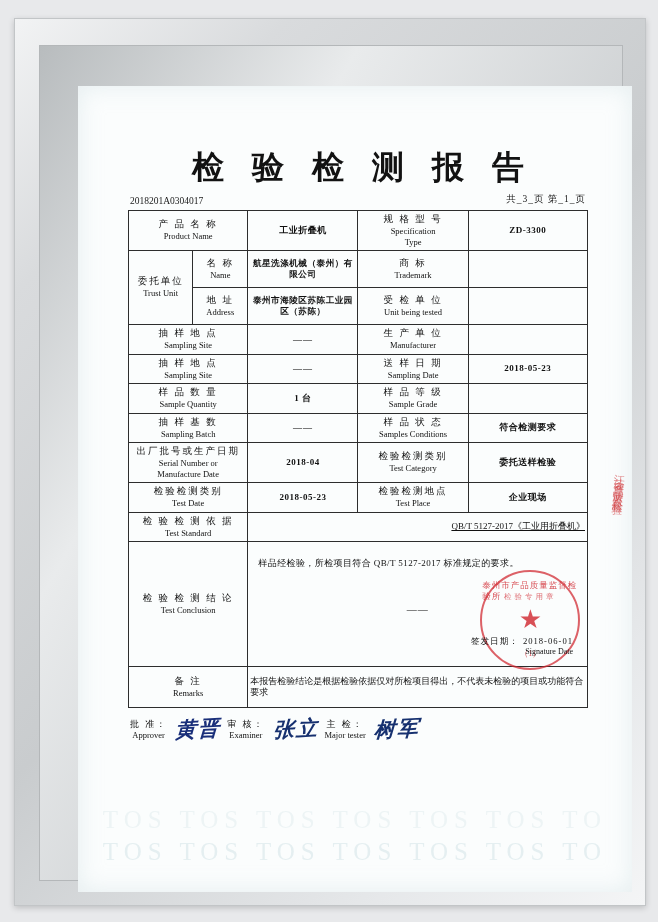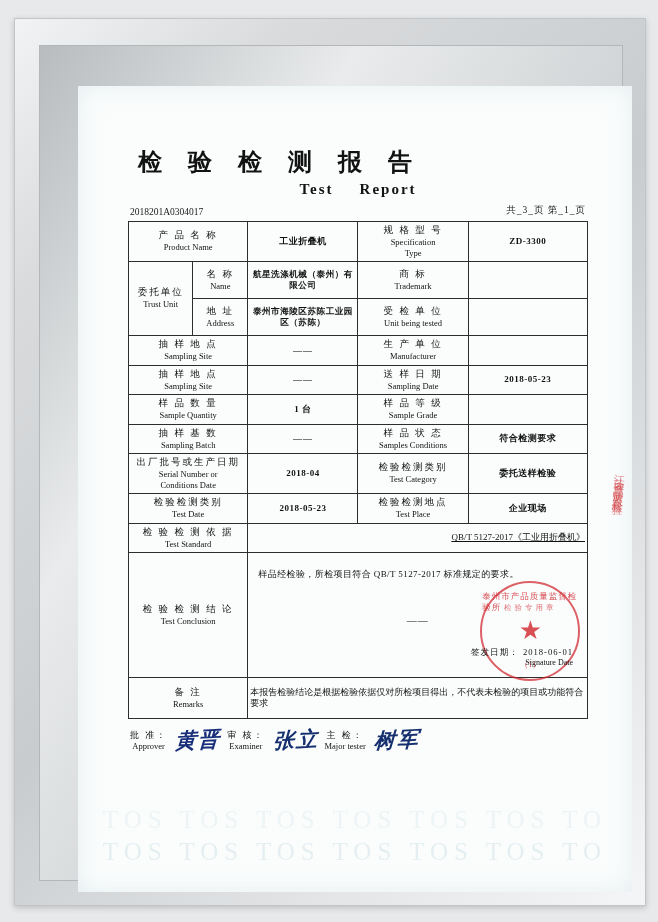--- a/index.html
+++ b/index.html
@@ -64,24 +64,24 @@
     user-select: none;
   }
 
   
   .doc {
     position: absolute;
     left: 50px; top: 60px;
     width: 460px;
   }
   .title-cn {
-    text-align: left;
+    text-align: center;
     font-family: "Liberation Serif", serif;
     font-weight: bold;
-    font-size: 24px;
+    font-size: 32px;
     letter-spacing: 10px;
     color: #121212;
     margin: 0 0 3px 0;
     padding-left: 10px;
   }
   .title-en {
     text-align: center;
     font-family: "Liberation Serif", serif;
     font-weight: bold;
     font-size: 15px;
@@ -274,23 +274,20 @@
     <div class="paper">
 
       <div class="watermark2">TOS TOS TOS TOS TOS TOS TO</div>
       <div class="watermark">TOS TOS TOS TOS TOS TOS TO</div>
 
       <div class="side-stamp">江苏省产品质量监督检验</div>
 
       <div class="doc">
 
         <h1 class="title-cn">检 验 检 测 报 告</h1>
-        <div class="title-en">
-          <span>Test</span><span class="gap"></span><span>Report</span>
-        </div>
 
         <div class="meta-row">
           <div>2018201A0304017</div>
           <div class="meta-right">共_3_页 第_1_页</div>
         </div>
 
         <table class="report">
           <colgroup>
             <col style="width:14%">
               <col style="width:12%">
@@ -399,21 +396,21 @@
                 <span class="cn">样 品 状 态</span>
                 <span class="en">Samples Conditions</span>
               </td>
               <td class="val">符合检测要求</td>
             </tr>
 
             <tr>
               <td class="lbl" colspan="2">
                 <span class="cn">出厂批号或生产日期</span>
                 <span class="en">Serial Number or</span>
-                <span class="en">Conditions Date</span>
+                <span class="en">Manufacture Date</span>
               </td>
               <td class="val">2018-04</td>
               <td class="lbl">
                 <span class="cn">检验检测类别</span>
                 <span class="en">Test Category</span>
               </td>
               <td class="val">委托送样检验</td>
             </tr>
 
             <tr>

